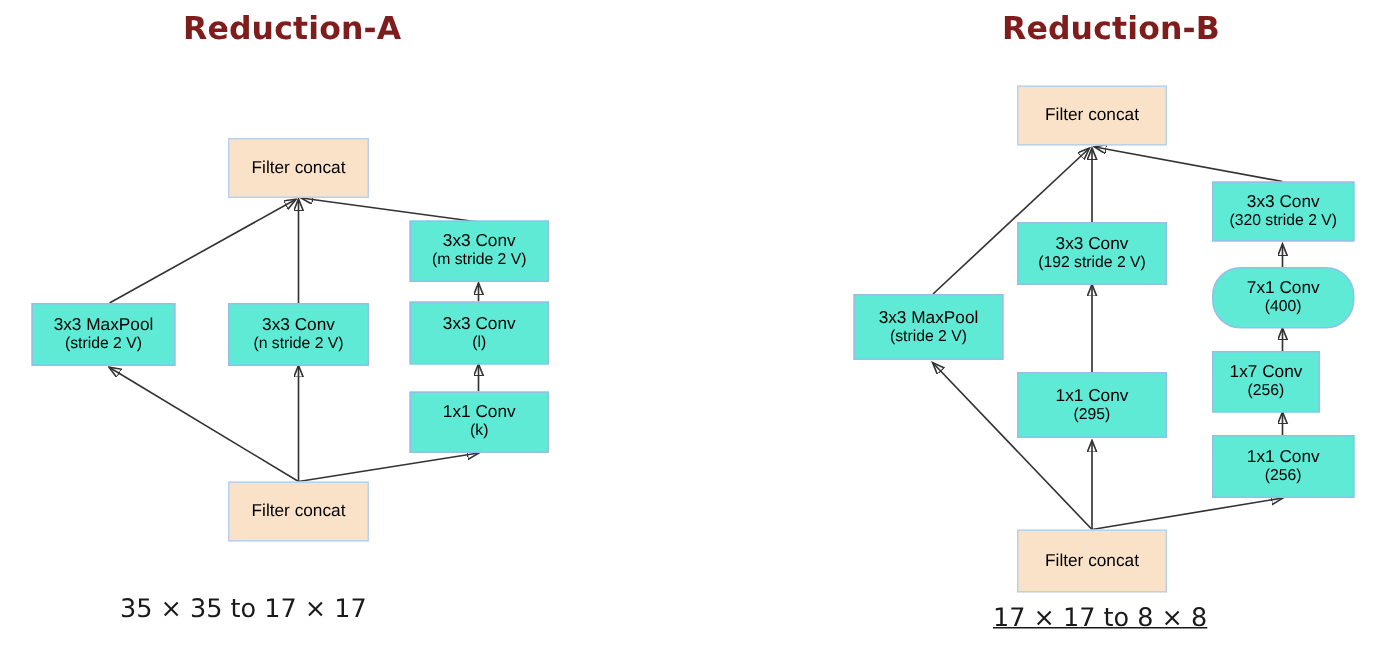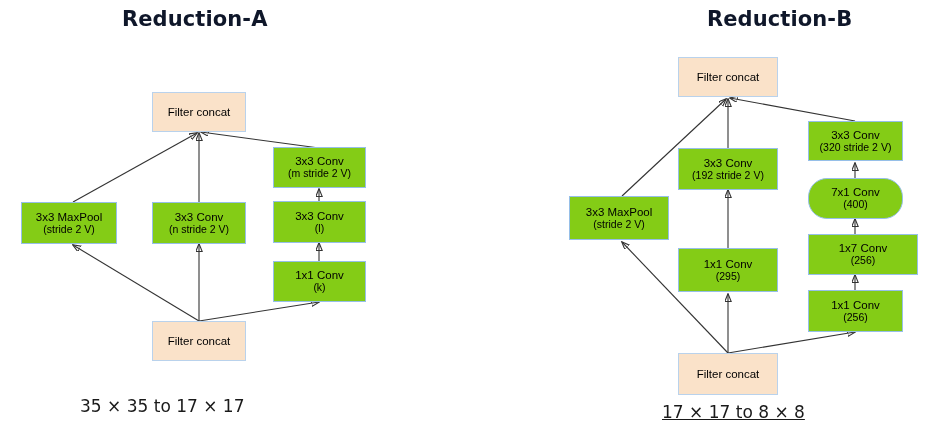--- a/index.html
+++ b/index.html
@@ -15,21 +15,21 @@
     font-family: "Liberation Sans", sans-serif;
   }
   .canvas {
     position: absolute;
     left: 0; top: 0;
     width: 926px;
     height: 433px;
   }
   .panel-title {
     position: absolute;
-    color: #0f172a;
+    color: #7f1d1d;
     font-size: 21px;
     font-weight: 600;
     letter-spacing: 0.1px;
     white-space: nowrap;
     font-family: "DejaVu Sans", sans-serif;
   }
   .panel-caption {
     position: absolute;
     color: #1a1a1a;
     font-size: 17px;
@@ -42,21 +42,21 @@
     display: flex;
     flex-direction: column;
     align-items: center;
     justify-content: center;
     text-align: center;
     line-height: 1.12;
     color: #000000;
     font-family: "Liberation Sans", sans-serif;
   }
   .node.conv {
-    background: #84cc16;
+    background: #5eead4;
     border: 1px solid #96bfe8;
   }
   .node.concat {
     background: #fae2c9;
     border: 1px solid #b9d2ec;
     align-items: center;
   }
   .node .l1 { font-size: 11.5px; }
   .node .l2 { font-size: 10.5px; }
   .node.concat .l1 { font-size: 11.5px; }
@@ -129,21 +129,21 @@
 
     <div class="node concat" style="left:152px; top:321px; width:94px; height:40px;">
       <div class="l1">Filter concat</div>
     </div>
 
     <div class="panel-caption" style="left:80px; top:396px;">35 × 35 to 17 × 17</div>
   </div>
 
   <div>
 
-    <div class="panel-title" style="left:707px; top:7px;">Reduction-B</div>
+    <div class="panel-title" style="left:668px; top:7px;">Reduction-B</div>
 
     <svg class="edges">
       <defs>
         <marker id="arrB" markerWidth="9" markerHeight="9" refX="7.6" refY="3.2" orient="auto" markerUnits="userSpaceOnUse">
           <path d="M0,0 L8,3.2 L0,6.4 z" fill="#333333" stroke="none"></path>
         </marker>
       </defs>
 
       <line x1="728" y1="353" x2="622" y2="242" marker-end="url(#arrB)"></line>
       <line x1="728" y1="353" x2="728" y2="294" marker-end="url(#arrB)"></line>
@@ -182,21 +182,21 @@
     <div class="node conv" style="left:808px; top:121px; width:95px; height:40px;">
       <div class="l1">3x3 Conv</div>
       <div class="l2">(320 stride 2 V)</div>
     </div>
 
     <div class="node conv" style="left:808px; top:178px; width:95px; height:41px;border-radius:19px;">
       <div class="l1">7x1 Conv</div>
       <div class="l2">(400)</div>
     </div>
 
-    <div class="node conv" style="left:808px; top:234px; width:110px; height:41px;">
+    <div class="node conv" style="left:808px; top:234px; width:72px; height:41px;">
       <div class="l1">1x7 Conv</div>
       <div class="l2">(256)</div>
     </div>
 
     <div class="node conv" style="left:808px; top:290px; width:95px; height:42px;">
       <div class="l1">1x1 Conv</div>
       <div class="l2">(256)</div>
     </div>
 
     <div class="node concat" style="left:678px; top:353px; width:100px; height:42px;">

